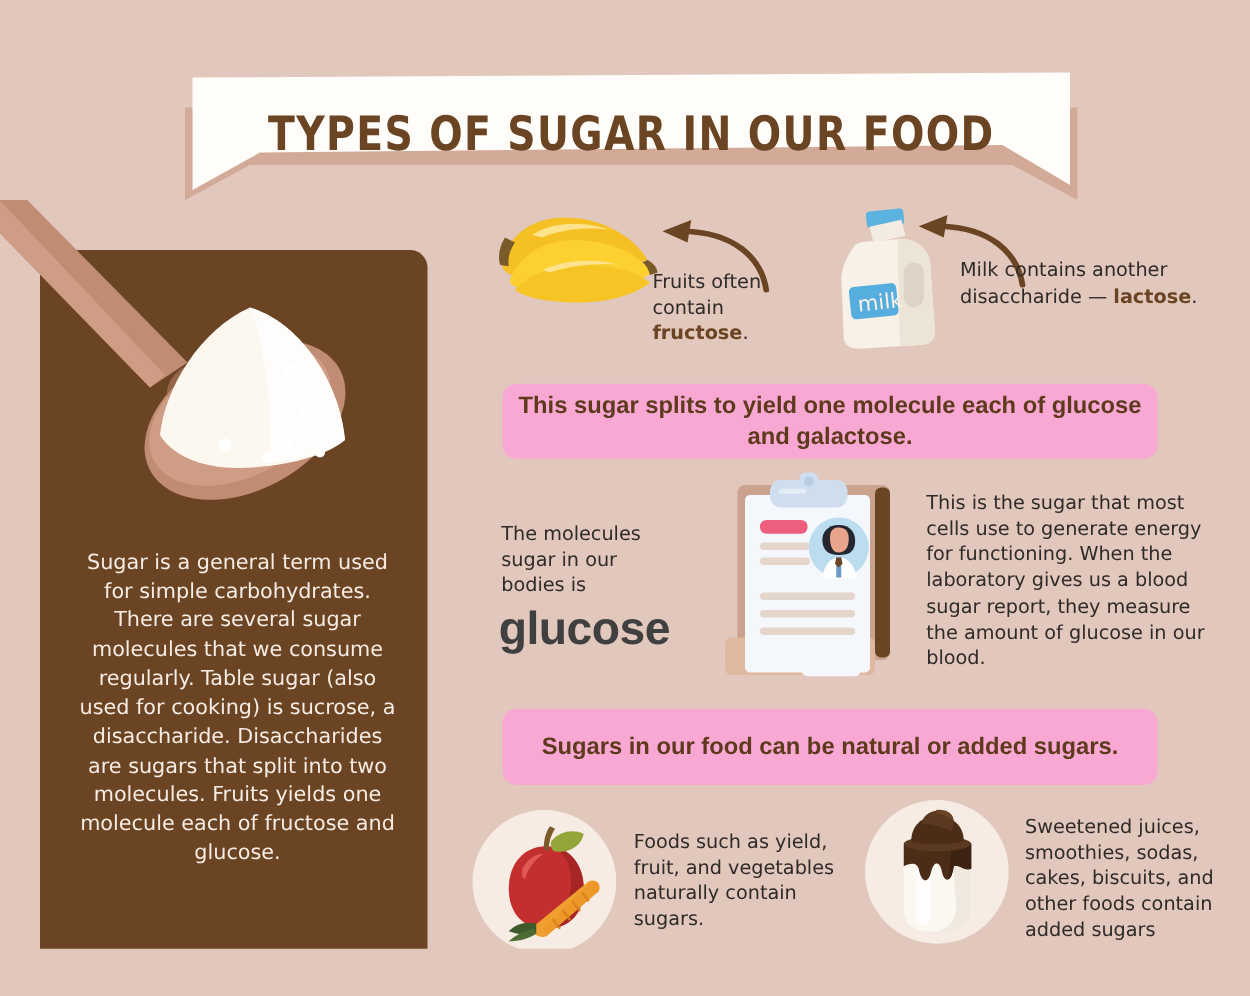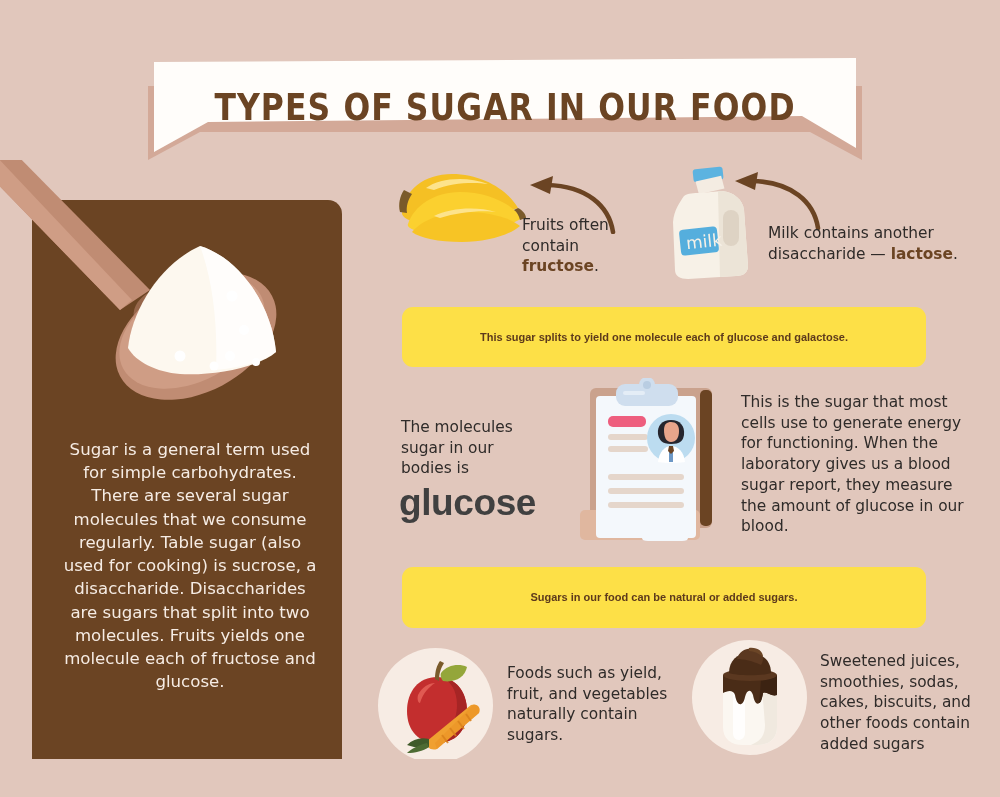--- a/index.html
+++ b/index.html
@@ -44,38 +44,38 @@
     font-size: 16.6px;
     line-height: 1.40;
     text-align: center;
     font-family: "DejaVu Sans", sans-serif;
   }
   .spoon-layer { position: absolute; left: 0; top: 160px; width: 360px; height: 250px; pointer-events: none; }
 
   
   .callout {
     position: absolute;
-    background: #fde047;
+    background: #f9a8d4;
     border-radius: 11px;
     display: flex; align-items: center; justify-content: center;
     text-align: center;
     color: #5d3a1c;
     font-weight: bold;
-    font-size: 11px;
+    font-size: 19px;
     line-height: 1.32;
     font-family: "Liberation Sans", sans-serif;
   }
   #callout-1 { left: 402px; top: 307px; width: 524px; height: 60px; }
   #callout-2 { left: 402px; top: 567px; width: 524px; height: 61px; }
 
   .para { color: #2f2b29; font-size: 15.4px; line-height: 1.345; font-family: "DejaVu Sans", sans-serif; }
   .para b { color: #6b4423; font-weight: bold; }
 
   #txt-fruits { position: absolute; left: 522px; top: 215px; width: 120px; }
-  #txt-milk   { position: absolute; left: 768px; top: 223px; width: 215px; }
+  #txt-milk   { position: absolute; left: 768px; top: 206px; width: 215px; }
   #txt-glucose-lead { position: absolute; left: 401px; top: 417px; width: 140px; }
   #txt-glucose-big {
     position: absolute; left: 399px; top: 482px;
     font-family: Liberation Sans, sans-serif;
     font-weight: bold; font-size: 37px; color: #404040; letter-spacing: -0.4px;
   }
   #txt-glucose-desc { position: absolute; left: 741px; top: 392px; width: 232px; }
   #txt-natural { position: absolute; left: 507px; top: 663px; width: 170px; }
   #txt-added   { position: absolute; left: 820px; top: 651px; width: 165px; }
 

